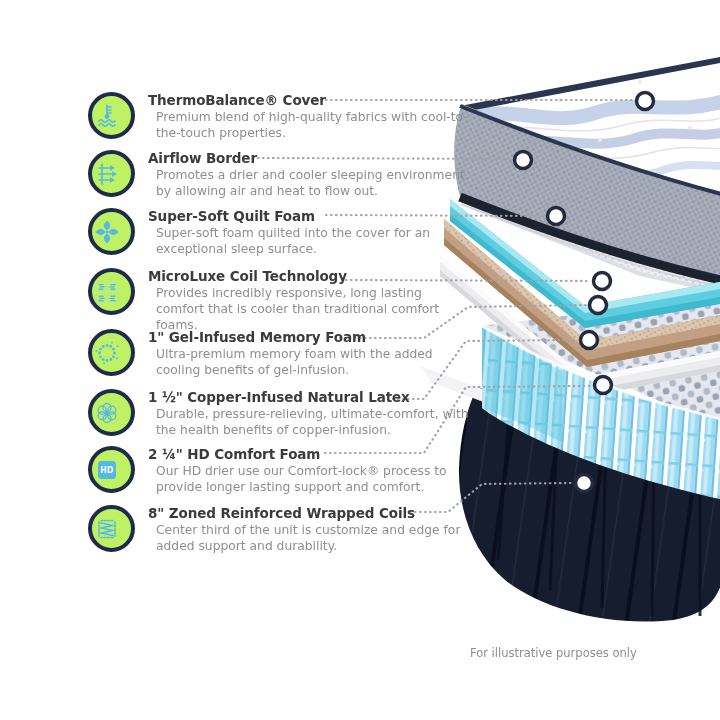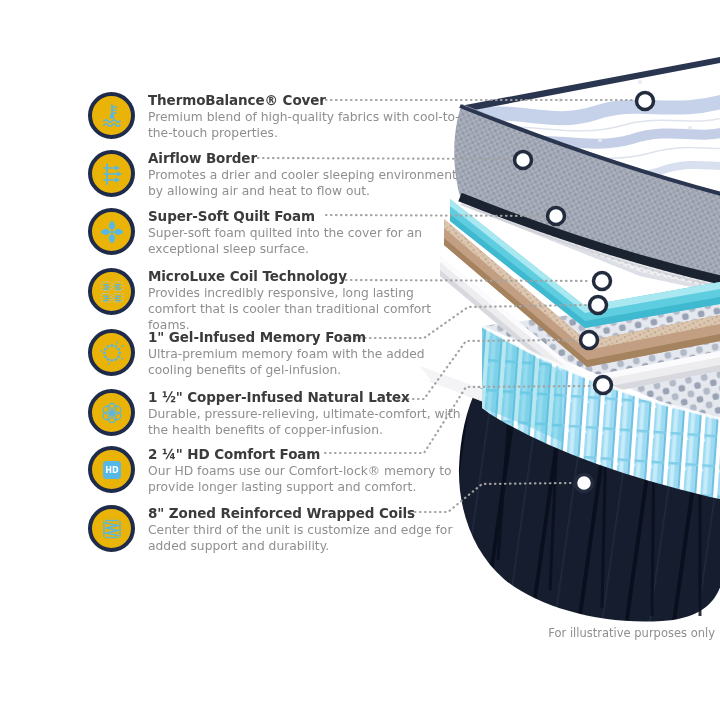--- a/index.html
+++ b/index.html
@@ -2,25 +2,25 @@
 <html><head>
 <meta charset="utf-8">
 <style>
   html,body{margin:0;padding:0;background:#ffffff;}
   #stage{position:relative;width:720px;height:720px;background:#ffffff;overflow:hidden;
          font-family:"DejaVu Sans","Liberation Sans",sans-serif;}
   #mattress-svg{position:absolute;left:0;top:0;z-index:1;}
   .features{position:absolute;left:0;top:0;width:720px;height:720px;z-index:2;pointer-events:none;text-decoration:underline;}
   .item{position:absolute;left:88px;display:flex;gap:13px;width:375px;}
   .icon-circle{width:47px;height:47px;box-sizing:border-box;border:4px solid #1f2b4a;border-radius:50%;
-               background:#eab308;display:flex;align-items:center;justify-content:center;flex:0 0 auto;}
+               background:#bef264;display:flex;align-items:center;flex:0 0 auto;}
   .icon-circle svg{display:block;}
   .txt h3{margin:0;font-size:13.5px;font-weight:bold;color:#3b3b3b;letter-spacing:-0.1px;white-space:nowrap;}
-  .txt p{margin:2px 0 0;font-size:12.3px;line-height:1.3;color:#8f8f8f;width:315px;}
-  .footer-note{position:absolute;left:470px;top:626px;width:245px;text-align:right;
+  .txt p{margin:2px 8px 0;font-size:12.3px;line-height:1.3;color:#8f8f8f;width:315px;}
+  .footer-note{position:absolute;left:470px;top:646px;width:245px;text-align:left;
                font-size:11.5px;color:#8f8f8f;z-index:2;}
   .ic{stroke:#56b8e6;fill:none;stroke-width:1.7;stroke-linecap:round;stroke-linejoin:round;}
   .icf{fill:#56b8e6;stroke:none;}
 </style>
 </head>
 <body>
 
 <div id="stage">
 
 <svg id="mattress-svg" width="720" height="720" viewBox="0 0 720 720">
@@ -296,21 +296,21 @@
 
   <div class="item" style="top:446px">
     <div class="icon-circle">
       <svg width="30" height="30" viewBox="0 0 30 30">
         <rect x="6" y="6" width="18" height="18" rx="3.5" class="icf"></rect>
         <text x="15" y="17.8" font-size="8" font-weight="bold" text-anchor="middle" fill="#ffffff" font-family="DejaVu Sans, sans-serif">HD</text>
       </svg>
     </div>
     <div class="txt">
           <h3>2 ¼" HD Comfort Foam</h3>
-      <p>Our HD foams use our Comfort-lock® memory to provide longer lasting support and comfort.</p>
+      <p>Our HD drier use our Comfort-lock® process to provide longer lasting support and comfort.</p>
         </div>
   </div>
 
   <div class="item" style="top:505px">
     <div class="icon-circle">
       <svg width="30" height="30" viewBox="0 0 30 30">
         <path class="ic" d="M9,9 L21,11.5 L9,14 L21,16.5 L9,19 L21,21.5"></path>
         <path class="ic" stroke-dasharray="1.6 1.8" d="M7,8 V22 M23,8 V22 M9,6.5 H21 M9,23.5 H21"></path>
       </svg>
     </div>

